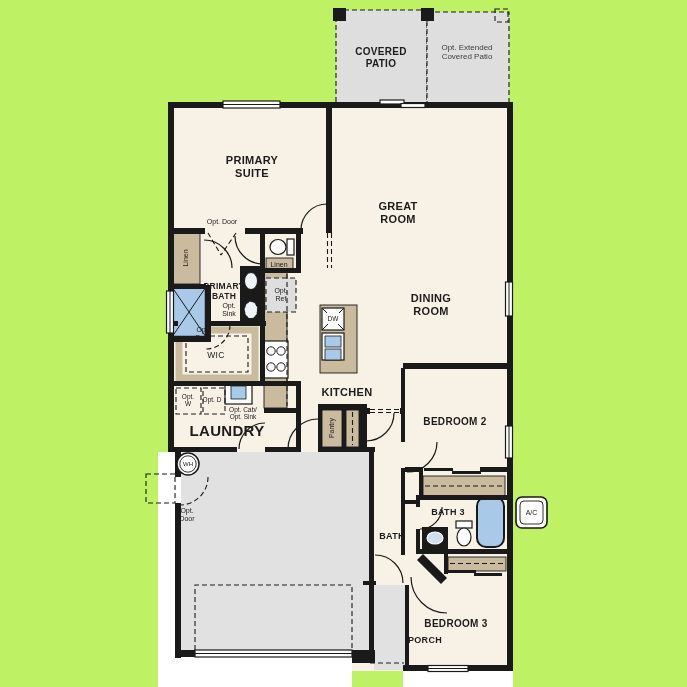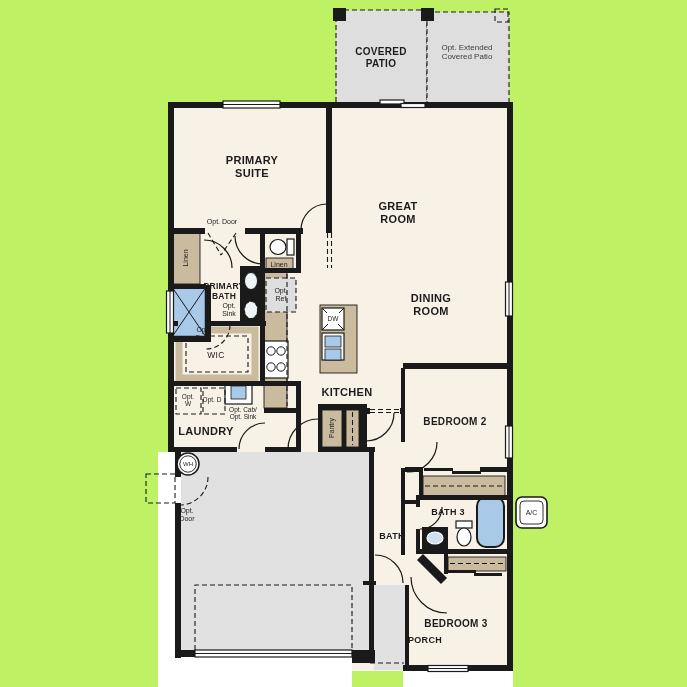--- a/index.html
+++ b/index.html
@@ -20,21 +20,21 @@
   .thin{fill:none;stroke:var(--wall,#1a1a1a);stroke-width:1;}
   .shelf{fill:none;stroke:var(--cabinet,#cabb9f);stroke-width:7;}
   
   .lbl{position:absolute;transform:translate(-50%,-50%);text-align:center;
        color:var(--text,#1c1c1c);line-height:1.15;letter-spacing:.3px;white-space:normal;}
   .b{font-weight:bold;}
   .nw{white-space:nowrap;}
   .v{transform:translate(-50%,-50%) rotate(-90deg);white-space:nowrap;}
   .muted{color:var(--muted_text,#3c3c3c);letter-spacing:0;}
   .s11{font-size:11px;} .s12{font-size:12px;} .s10{font-size:10px;}
-  .s95{font-size:11px;} .s9{font-size:9px;} .s85{font-size:8.5px;}
+  .s95{font-size:15px;margin-left:21px;} .s9{font-size:9px;} .s85{font-size:8.5px;}
   .s8{font-size:8px;} .s7{font-size:7px;letter-spacing:0;} .s65{font-size:6.5px;letter-spacing:0;}
   .s6{font-size:6px;letter-spacing:0;}
 </style>
 </head>
 <body>
 
 <div id="stage">
 
 <svg width="687" height="687" viewBox="0 0 687 687">
 

